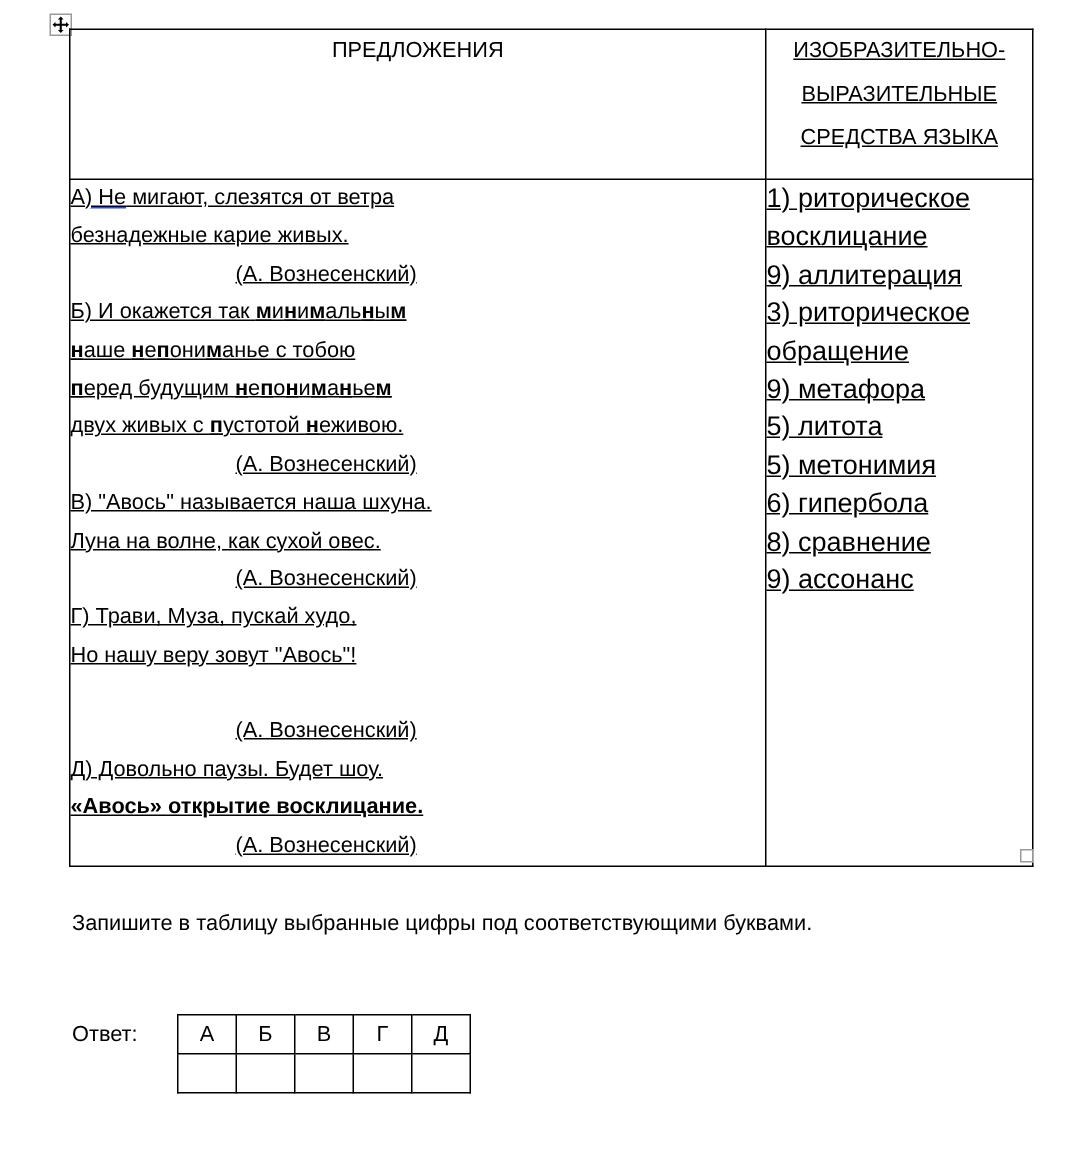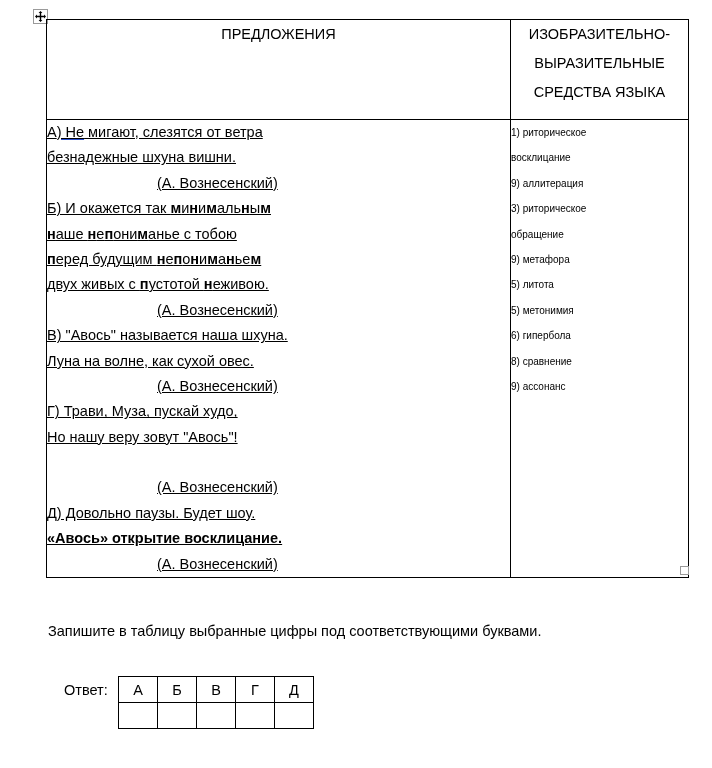--- a/index.html
+++ b/index.html
@@ -50,21 +50,21 @@
     border-collapse: collapse;
     table-layout: fixed;
   }
   .match-table td {
     border: 1px solid #000000;
     vertical-align: top;
     padding: 0;
     margin-top: 16px;
   }
   .col-left  { width: 463px; }
-  .col-right { width: 177px; }
+  .col-right { width: 177px; text-decoration: underline; }
 
   .hdr-left, .hdr-right {
     text-align: center;
     font-size: 14.5px;
     line-height: 29px;
     height: 99px;
     vertical-align: middle;
   }
   .hdr-left  { padding: 0 10px; }
   .hdr-right { padding: 0 8px; }
@@ -89,38 +89,38 @@
     text-underline-offset: 2px;
   }
   .bu {
     font-weight: bold;
     text-decoration: underline;
     text-underline-offset: 1px;
   }
   .bold { font-weight: bold; }
 
   .opt {
-    font-size: 10px;
+    font-size: 18px;
     line-height: 25.4px;
   }
 
   
   .instruction {
     position: absolute;
     left: 48px;
-    top: 621px;
+    top: 606px;
     font-size: 14.5px;
     line-height: 20px;
     white-space: nowrap;
   }
 
   
   .answer-label {
     position: absolute;
-    left: 64px;
+    left: 48px;
     top: 682px;
     font-size: 14.5px;
   }
   .answer-table {
     position: absolute;
     left: 118px;
     top: 676px;
     border-collapse: collapse;
     table-layout: fixed;
   }
@@ -152,21 +152,21 @@
     <td class="col-right hdr-right">
       <div>ИЗОБРАЗИТЕЛЬНО-</div>
       <div>ВЫРАЗИТЕЛЬНЫЕ</div>
       <div>СРЕДСТВА ЯЗЫКА</div>
     </td>
   </tr>
   <tr>
     <td class="col-left body-left">
 
       <div class="line"><span>А</span><span class="u-blue">) Не</span><span> мигают, слезятся от ветра</span></div>
-      <div class="line">безнадежные шхуна вишни.</div>
+      <div class="line">безнадежные карие живых.</div>
       <div class="line attrib">(А. Вознесенский)</div>
 
       <div class="line"><span>Б) И окажется так </span><span class="bu">м</span><span>и</span><span class="bu">н</span><span>и</span><span class="bu">м</span><span>аль</span><span class="bu">н</span><span>ы</span><span class="bu">м</span></div>
       <div class="line"><span class="bu">н</span><span>аше </span><span class="bu">н</span><span>е</span><span class="bu">п</span><span>они</span><span class="bu">м</span><span>анье с тобою</span></div>
       <div class="line"><span class="bu">п</span><span>еред будущим </span><span class="bu">н</span><span>е</span><span class="bu">п</span><span>о</span><span class="bu">н</span><span>и</span><span class="bu">м</span><span>а</span><span class="bu">н</span><span>ье</span><span class="bu">м</span></div>
       <div class="line"><span>двух живых с </span><span class="bu">п</span><span>устотой </span><span class="bu">н</span><span>еживою.</span></div>
       <div class="line attrib">(А. Вознесенский)</div>
 
       <div class="line">В) "Авось" называется наша шхуна.</div>
       <div class="line">Луна на волне, как сухой овес.</div>

